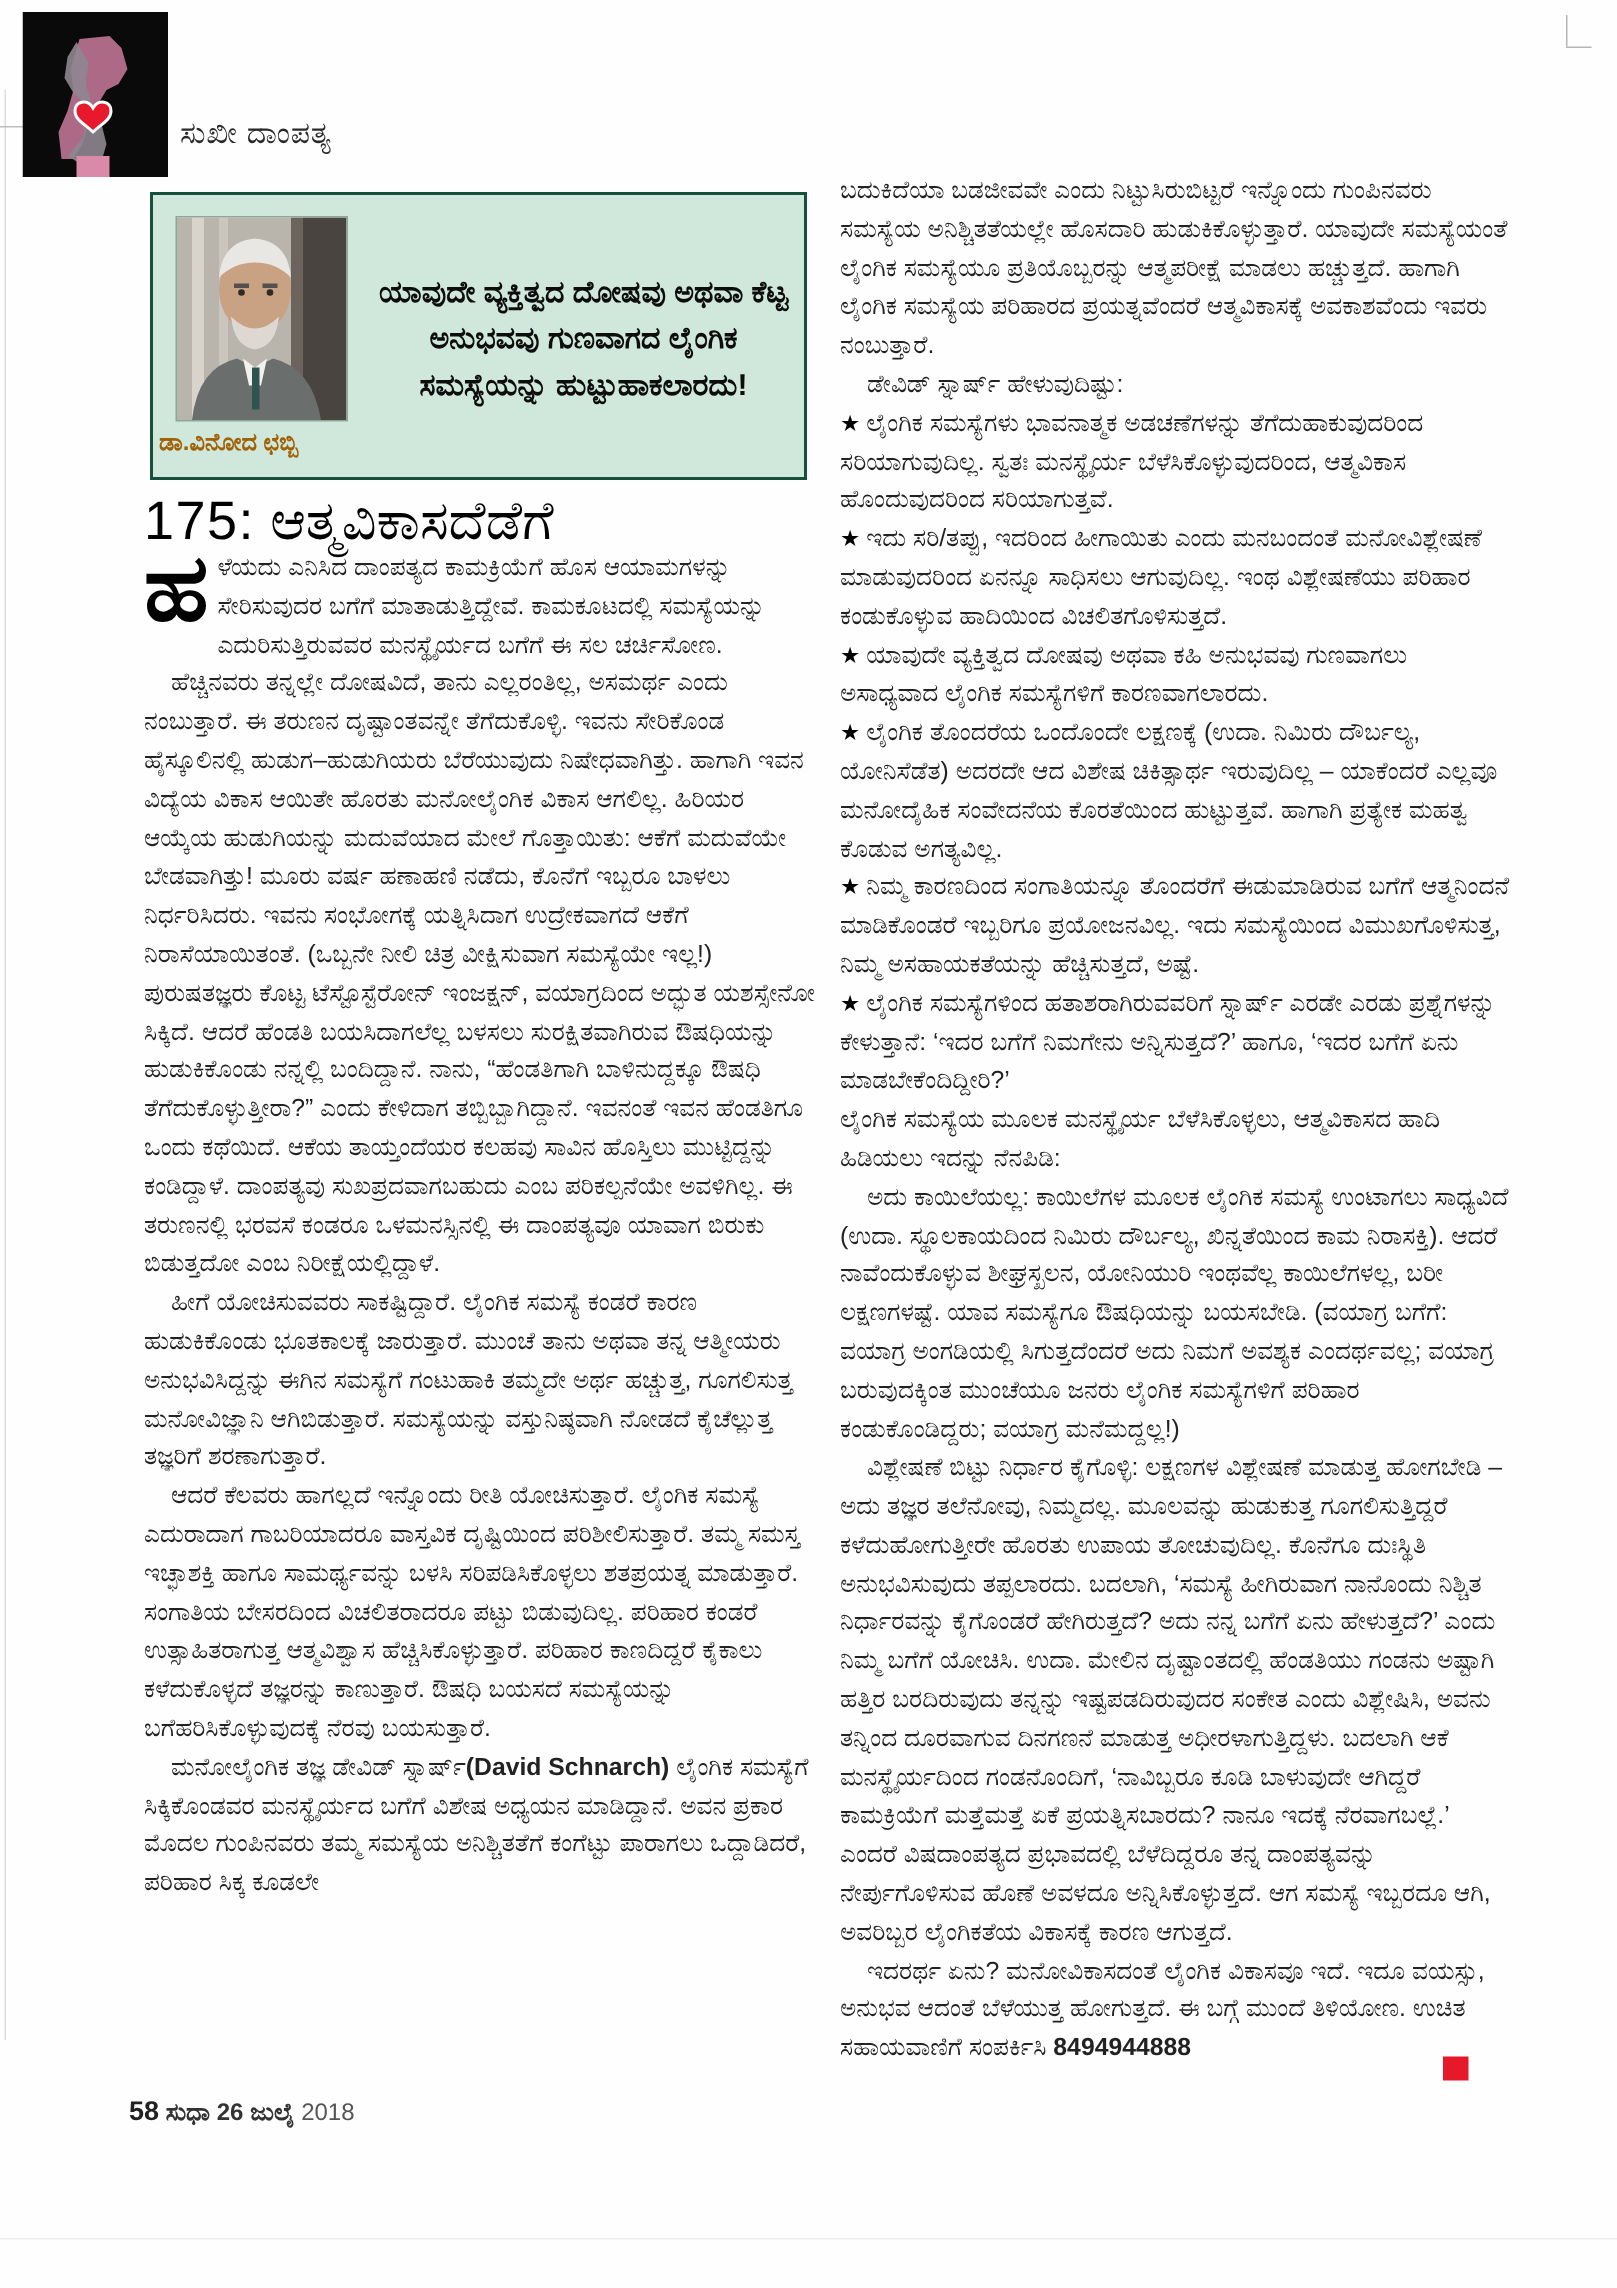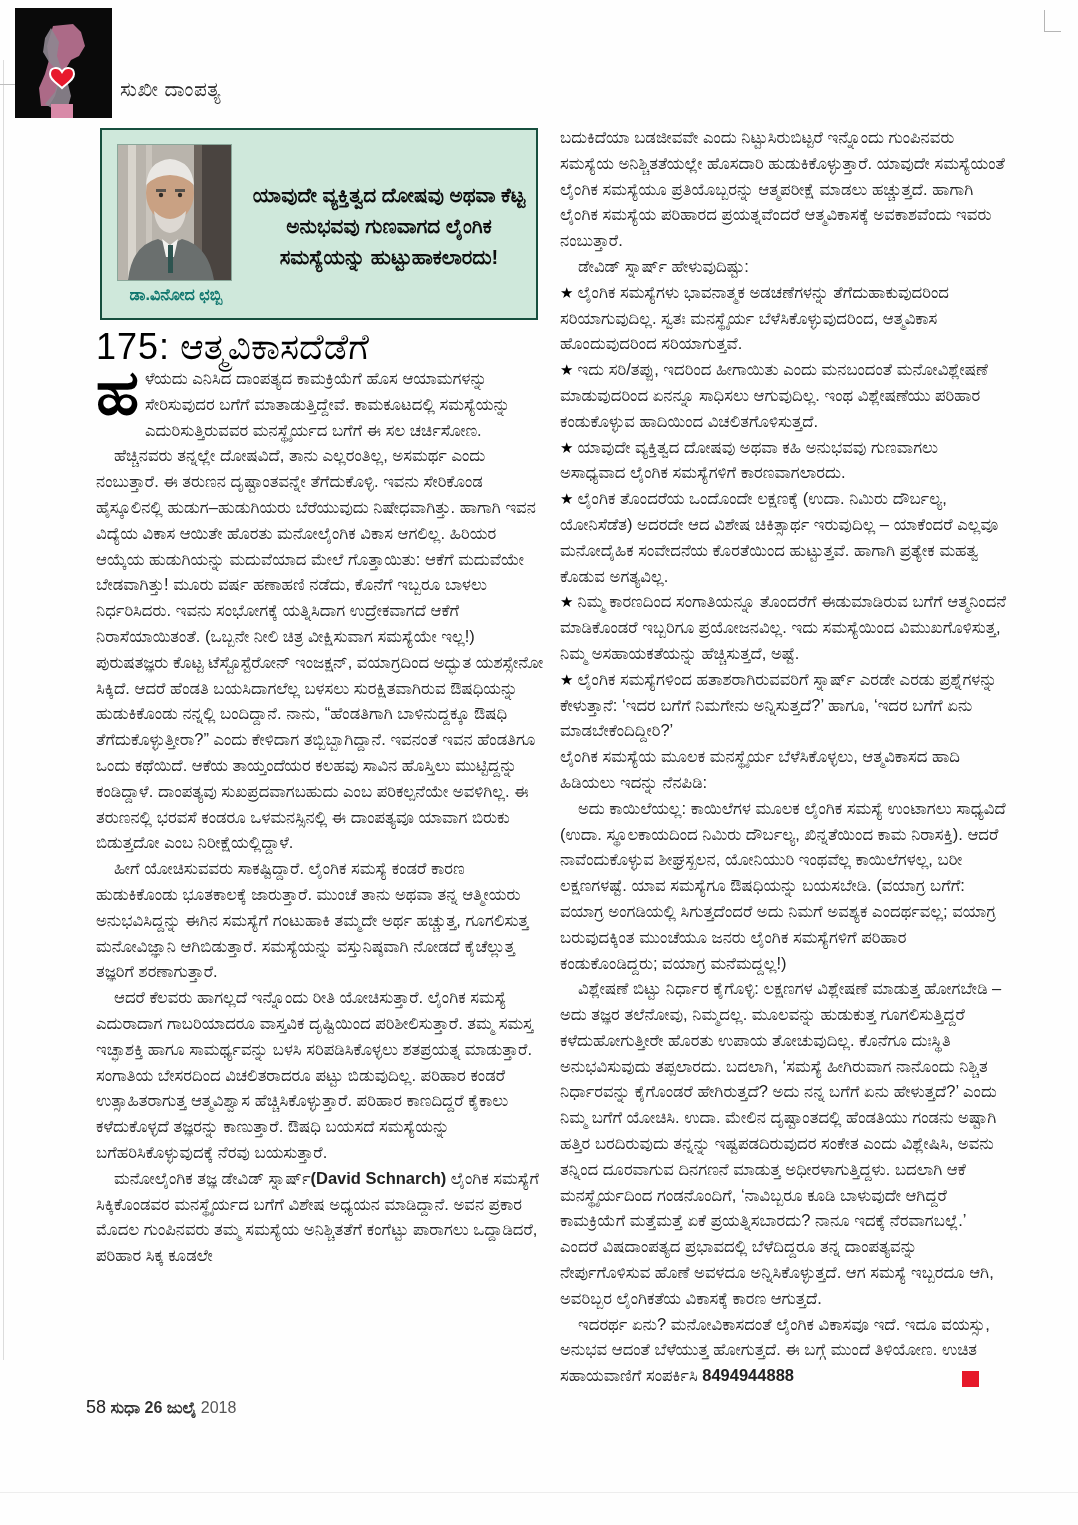--- a/index.html
+++ b/index.html
@@ -24,52 +24,52 @@
     font-size:20px;letter-spacing:.5px;color:#2a2a2a;
   }
 
   
   .author-box{
     position:absolute;left:100px;top:128px;width:438px;height:192px;
     background:#cfe8db;border:2px solid #174f3e;box-sizing:border-box;
   }
   .author-photo{position:absolute;left:15px;top:14px;width:115px;height:137px;border:1px solid #8aa79a;box-sizing:border-box;}
   .author-name{
-    position:absolute;left:4px;top:156px;width:140px;text-align:center;
-    font-weight:bold;font-size:16px;color:#0f766e;
+    position:absolute;left:4px;top:156px;width:140px;text-align:left;
+    font-weight:bold;font-size:16px;color:#a16207;
   }
   .author-quote{
     position:absolute;left:148px;top:12px;width:278px;height:168px;
     display:flex;align-items:center;justify-content:center;text-align:center;
     font-weight:bold;font-size:20px;line-height:1.55;color:#0d0d0d;
   }
 
   
   .headline{position:absolute;left:96px;top:326px;width:460px;font-weight:normal;font-size:36px;color:#000;white-space:nowrap;}
   .headline .num{letter-spacing:1px;}
 
   
   .col{position:absolute;font-size:16.5px;line-height:25.8px;color:#222;overflow:hidden;text-align:left;}
   .col1{left:96px;top:366px;width:452px;height:1028px;}
-  .col2{left:560px;top:125px;width:448px;height:1260px;}
+  .col2{left:560px;top:115px;width:448px;height:1260px;}
   .para{margin:0;text-indent:18px;}
   .para.noindent{text-indent:0;}
   .dropcap{
     float:left;font-size:62px;line-height:50px;font-weight:bold;color:#000;
     padding:2px 6px 0 0;
   }
   .bullet{margin:0;text-indent:0;}
   .star{color:#000;font-size:15px;padding-right:4px;}
   .lead{font-weight:normal;margin-top:28px;}
   .en-bold{font-weight:bold;}
   .phone{font-weight:bold;}
 
   
   .footer{position:absolute;left:86px;top:1397px;font-size:16px;color:#333;}
-  .footer .pg{font-weight:normal;font-size:18px;color:#222;}
+  .footer .pg{font-weight:bold;font-size:18px;color:#222;}
   .footer .mag{font-weight:bold;}
   .footer .date-kn{font-weight:bold;}
   .footer .year{color:#555;}
 
   .end-marker{position:absolute;left:962px;top:1371px;width:17px;height:16px;background:#e6192a;}
 </style>
 </head>
 <body>
 
 <div class="edge-left"></div>

